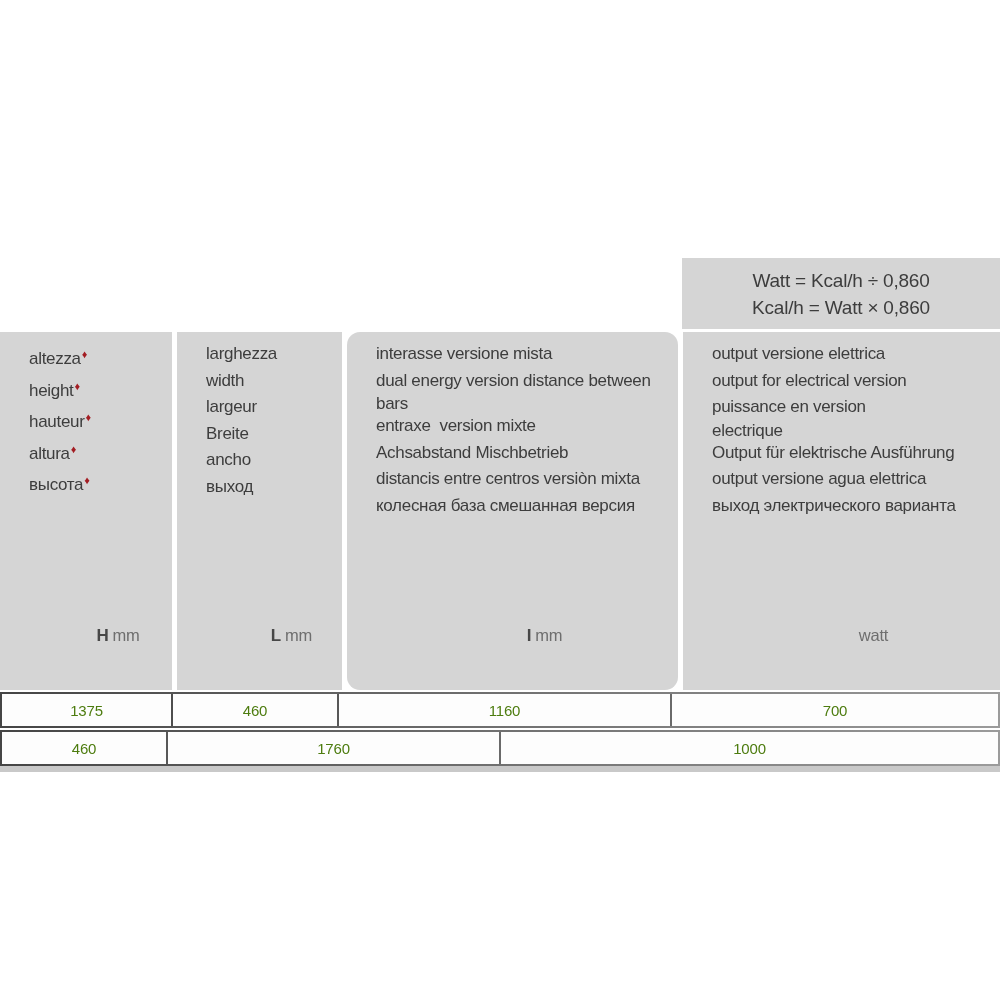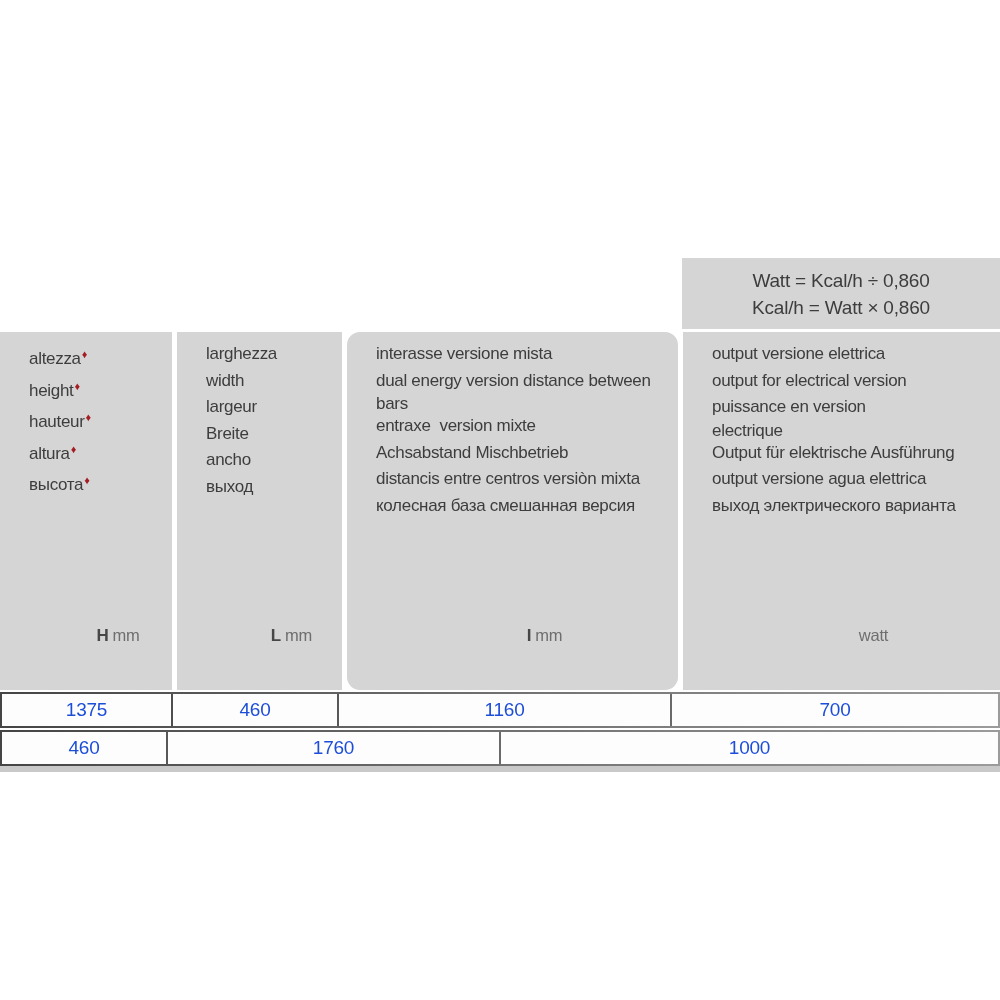--- a/index.html
+++ b/index.html
@@ -27,21 +27,21 @@
   .units{position:absolute;left:4px;top:294px;width:100%;text-align:center;
          color:#6e6e6e;font-size:16.5px;letter-spacing:-0.2px;margin-left:28px;}
   .units b{color:#474747;font-weight:bold;font-size:17px;margin-right:4px;}
   .units b:empty{margin-right:0;}
 
   
   .rows{position:absolute;left:0;top:692px;width:1000px;}
   .drow{display:flex;height:36px;box-sizing:border-box;margin-bottom:2px;background:#fdfdfd;
         border:2px solid;border-image:linear-gradient(90deg,#454545,#9b9b9b) 1;}
   .dcell{height:100%;display:flex;align-items:center;justify-content:center;
-         color:#1d4ed8;font-size:19px;letter-spacing:-0.2px;box-sizing:border-box;}
+         color:#4d7c0f;font-size:15px;letter-spacing:-0.2px;box-sizing:border-box;}
   .dcell.c0{width:171px;border-right:2px solid #4e4e4e;}
   .dcell.c1{width:166px;border-right:2px solid #585858;}
   .dcell.c2{width:333px;border-right:2px solid #6a6a6a;}
   .dcell.c3{flex:1;}
 
   .shadowbar{position:absolute;left:0;top:766px;width:1000px;height:6px;background:#c9c9c9;}
 </style>
 </head>
 <body>
 

